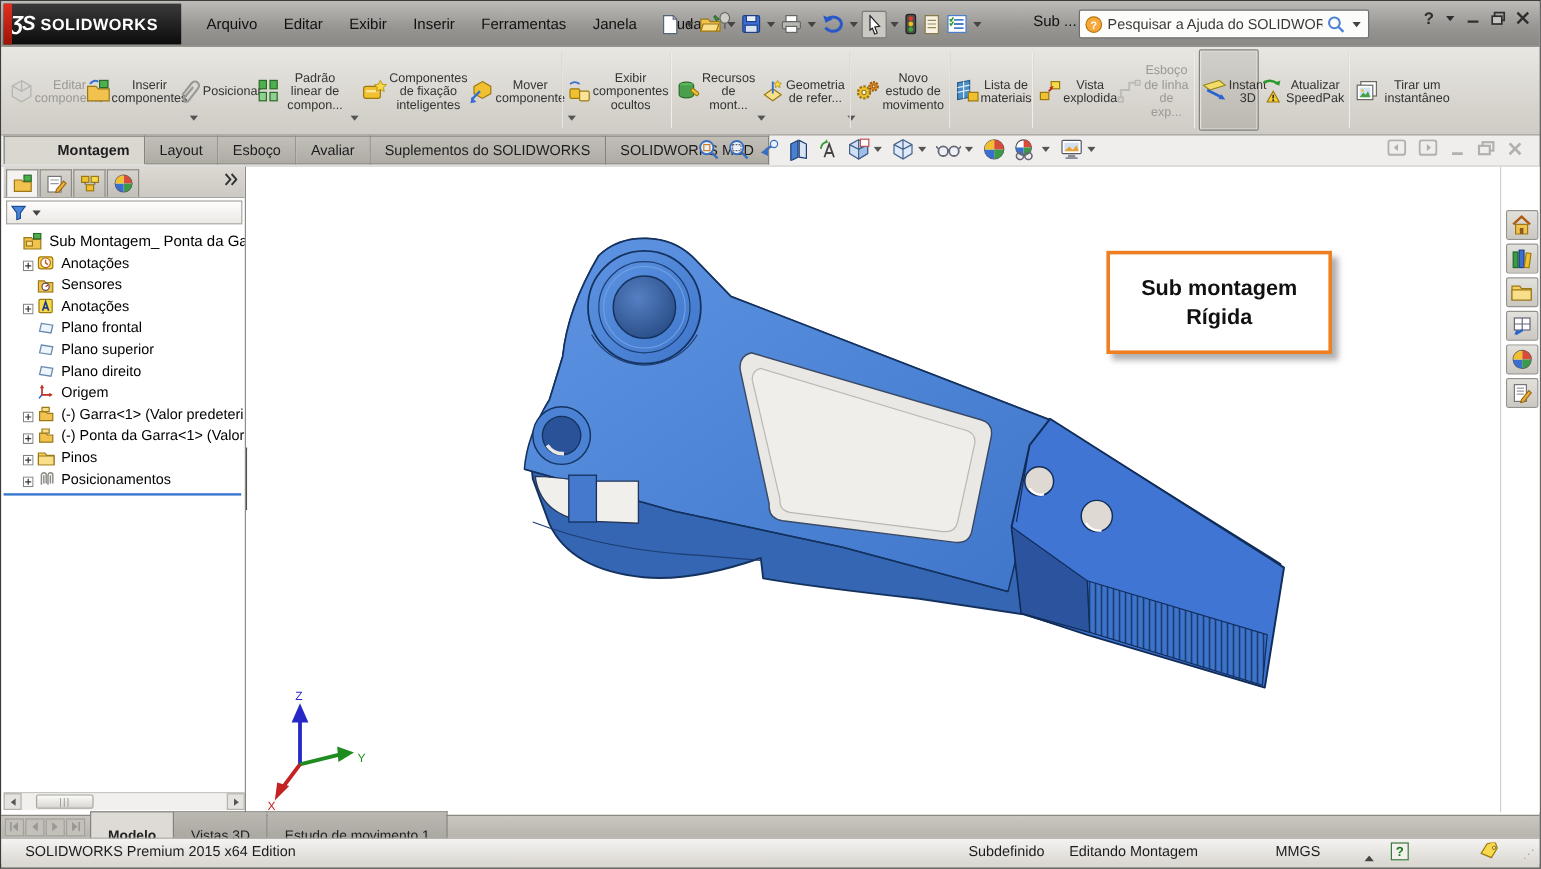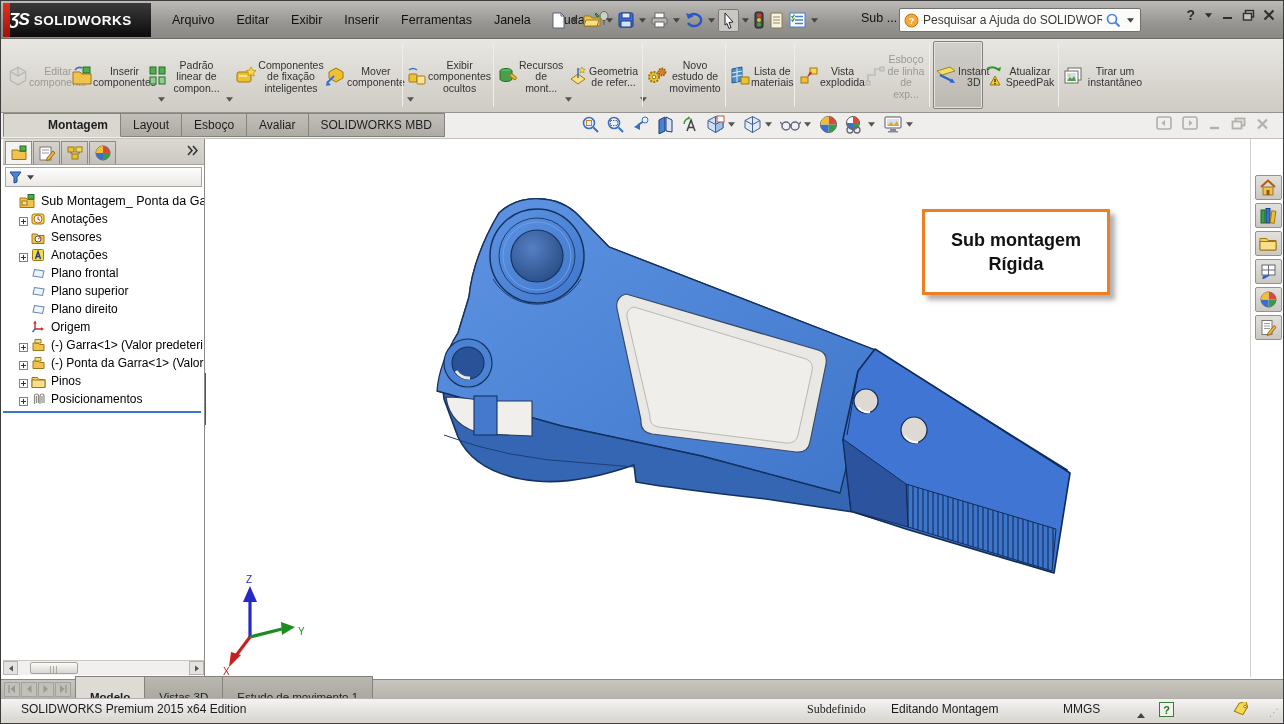--- a/index.html
+++ b/index.html
@@ -103,21 +103,21 @@
   .btnav .nb { width:16px; height:15px; background:#c3c0ba; border:1px solid #a3a19b; display:flex; align-items:center; justify-content:center; }
   .btab { height:17px; padding:12px 14px; font-size:11.5px; line-height:16px; color:#222;
     background:linear-gradient(#bbb8b2,#a9a6a0); border:1px solid #84827c; border-left-width:0; cursor:default; }
   .btab.first { border-left-width:1px; margin-left:4px; }
   .btab.active { background:#dedbd6; font-weight:bold; }
 
   
   .statusbar { position:absolute; left:0; top:697px; width:100%; height:22px;
     background:linear-gradient(#f4f3f1,#dbd8d3); border-top:1px solid #b2b0ab; font-size:12px; color:#1c1c1c; }
   .sb-left { position:absolute; left:8px; top:3px;margin-left:12px; }
-  .sb-def { position:absolute; left:806px; top:3px;font-family:Liberation Serif, serif; }
+  .sb-def { position:absolute; left:806px; top:3px; }
   .sb-mode { position:absolute; left:890px; top:3px; }
   .sb-units { position:absolute; left:1062px; top:3px; }
   .sb-caret { position:absolute; left:1136px; top:8px; }
   .sb-help { position:absolute; left:1158px; top:3px; width:15px; height:15px; background:#f2f1ee; border:1px solid #3a7a3a;
     color:#1c7a1c; font-size:11px; font-weight:bold; text-align:center; line-height:14px; }
   .sb-tag { position:absolute; left:1232px; top:3px; }
   .sb-grip { position:absolute; right:3px; top:8px; color:#a8a6a1; font-size:10px; letter-spacing:1px; }
 </style>
 </head>
 <body>
@@ -287,20 +287,28 @@
             <path d="M2 7 h7 l2 2 h9 v10 H2 Z" fill="#f2c24e" stroke="#9a7818"></path>
             <rect x="12" y="2" width="7" height="6" fill="#4db04d" stroke="#2a6a2a"></rect>
             <path d="M4 5 q3 -4 7 -2" fill="none" stroke="#3a6fd0" stroke-width="1.6"></path>
           </svg>
         </span>
       <span class="rlabel">Inserir componentes</span>
       <span class="rdd"><svg class="car" viewBox="0 0 8 5">
             <path d="M0 0 h8 L4 5 Z" fill="#555"></path>
           </svg></span>
     </div>
+    <div class="rbtn" style="width:66px">
+      <span class="ricon">
+          <svg width="22" height="22" viewBox="0 0 22 22">
+            <path d="M5 14 L13 4 a3.4 3.4 0 0 1 5 4.6 L10 19 a2.2 2.2 0 0 1 -3.4 -2.8 L14 7.5" fill="none" stroke="#9a9894" stroke-width="1.8"></path>
+          </svg>
+        </span>
+      <span class="rlabel">Posicionar</span>
+    </div>
     <div class="rbtn" style="width:88px">
       <span class="ricon">
           <svg width="22" height="22" viewBox="0 0 22 22">
             <rect x="3" y="2" width="6" height="7" fill="#4db04d" stroke="#2a6a2a"></rect>
             <rect x="12" y="2" width="6" height="7" fill="#4db04d" stroke="#2a6a2a"></rect>
             <rect x="3" y="12" width="6" height="7" fill="#8fd08f" stroke="#2a6a2a"></rect>
             <rect x="12" y="12" width="6" height="7" fill="#8fd08f" stroke="#2a6a2a"></rect>
           </svg>
         </span>
       <span class="rlabel">Padrão linear de compon...</span>
@@ -451,20 +459,21 @@
       <span class="rlabel">Tirar um instantâneo</span>
     </div>
   </div>
 
   <div class="tabrow">
     <div class="tabs">
       <span class="tab active">Montagem</span>
       <span class="tab">Layout</span>
       <span class="tab">Esboço</span>
       <span class="tab">Avaliar</span>
+      <span class="tab">Suplementos do SOLIDWORKS</span>
       <span class="tab">SOLIDWORKS MBD</span>
     </div>
     <div class="headsup">
       <span class="hbtn">
           <svg width="19" height="19" viewBox="0 0 19 19">
             <circle cx="8" cy="8" r="5.5" fill="#eaf1fa" stroke="#3a6fc0" stroke-width="1.6"></circle>
             <rect x="5.5" y="5.5" width="5" height="5" fill="none" stroke="#d08020"></rect>
             <line x1="12.5" y1="12.5" x2="17" y2="17" stroke="#3a6fc0" stroke-width="2"></line>
           </svg>
         </span>

